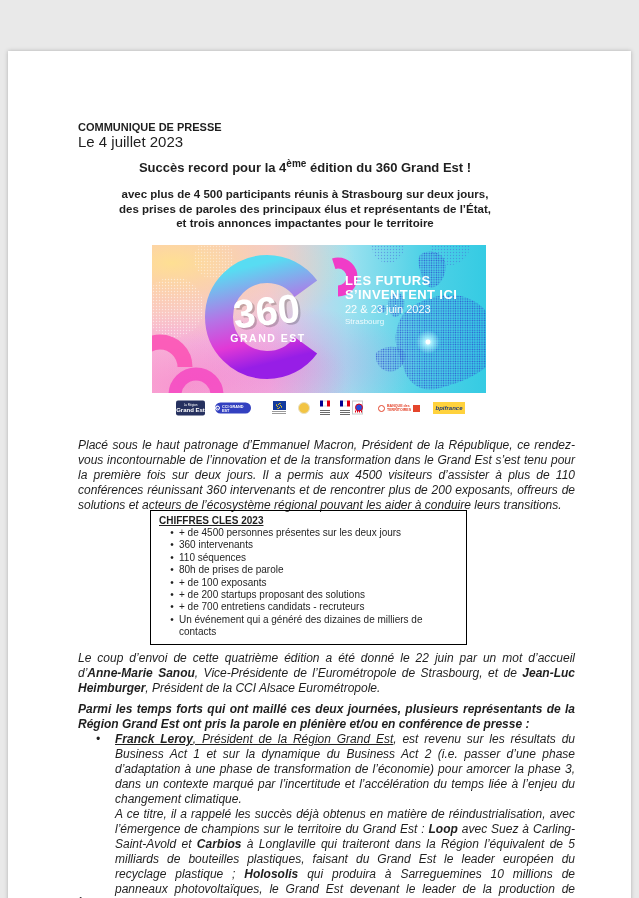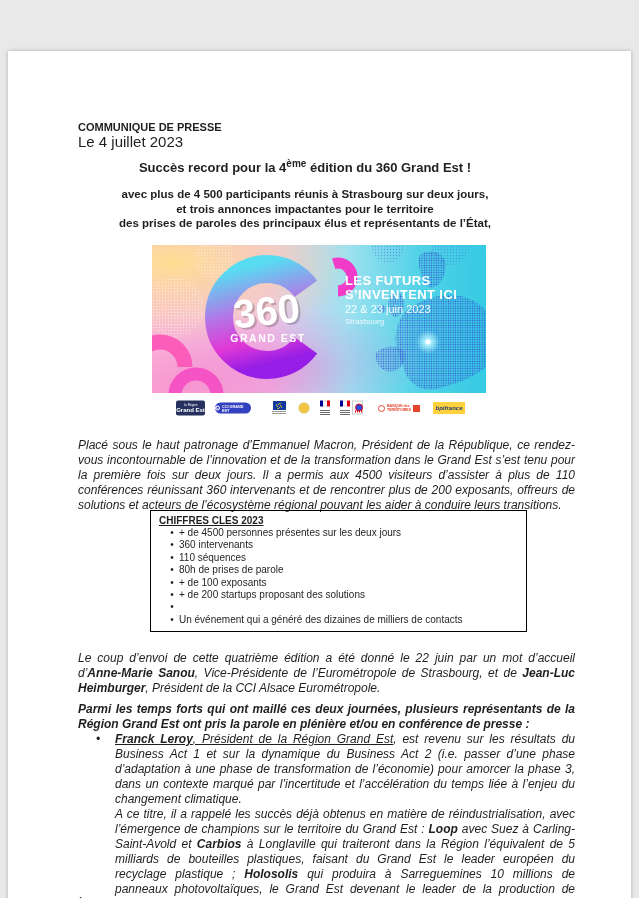--- a/index.html
+++ b/index.html
@@ -58,21 +58,21 @@
   .lg-bdt { left:226px; display:flex; align-items:center; gap:2px; }
   .lg-bdt .ring { width:7px; height:7px; border:1.6px solid #e4452c; border-radius:50%; }
   .lg-bdt .txt { font-size:3.6px; font-weight:bold; color:#e4452c; line-height:4px; }
   .lg-bdt .sq { width:7px; height:7px; background:#e4452c; }
   .lg-bpi { left:281px; width:32px; height:12px; background:#ffd23d; color:#233b76;
       font-size:6px; font-weight:bold; font-style:italic; display:flex; align-items:center;
       justify-content:center; }
   
   .body-text { font-size:12px; line-height:15px; text-align:justify;font-style:italic; }
   .p1 { left:70px; top:387px; width:497px; }
-  .figures-box { left:142px; top:459px; width:377px; border:1.4px solid #000;
+  .figures-box { left:142px; top:459px; width:317px; border:1.4px solid #000;
       padding:3px 8px 5px 8px; font-size:10px; }
   .figures-box .box-title { font-weight:bold; text-decoration:underline; line-height:13px; }
   .fig-row { display:flex; line-height:12.4px; }
   .fig-row .dot { width:14px; text-align:center; flex:0 0 auto; margin-left:6px; }
   .p2 { left:70px; top:600px; width:497px; }
   .p3 { left:70px; top:651px; width:497px; font-weight:bold; }
   .li { left:88px; top:681px; width:479px; display:flex; }
   .li .dot { width:19px; flex:0 0 auto; }
   .li .li-text { flex:1; white-space:pre-wrap; }
   .pagenum { left:70px; top:845px; font-size:10px; }
@@ -82,22 +82,22 @@
 
 <div class="page">
 
   <div class="abs kicker">COMMUNIQUE DE PRESSE</div>
   <div class="abs date">Le 4 juillet 2023</div>
 
   <div class="abs title"><span>Succès record pour la 4</span><sup>ème</sup><span> édition du 360 Grand Est !</span></div>
 
   <div class="abs subtitle">
     <div>avec plus de 4 500 participants réunis à Strasbourg sur deux jours,</div>
+    <div>des prises de paroles des principaux élus et représentants de l’État,</div>
     <div>et trois annonces impactantes pour le territoire</div>
-    <div>des prises de paroles des principaux élus et représentants de l’État,</div>
   </div>
 
   <div class="abs banner">
     <svg width="334" height="148" viewBox="0 0 334 148" xmlns="http://www.w3.org/2000/svg">
       <defs>
         <linearGradient id="bg" x1="0" y1="0" x2="1" y2="0">
           <stop offset="0" stop-color="#f8c0dc"></stop>
           <stop offset="0.35" stop-color="#eec4e6"></stop>
           <stop offset="0.58" stop-color="#9fe2f0"></stop>
           <stop offset="0.8" stop-color="#52d2e7"></stop>
@@ -248,20 +248,21 @@
     <div class="fig-row">
       <span class="dot">•</span>
       <span>+ de 100 exposants</span>
     </div>
     <div class="fig-row">
       <span class="dot">•</span>
       <span>+ de 200 startups proposant des solutions</span>
     </div>
     <div class="fig-row">
       <span class="dot">•</span>
+      <span>+ de 700 entretiens candidats - recruteurs</span>
     </div>
     <div class="fig-row">
       <span class="dot">•</span>
       <span>Un événement qui a généré des dizaines de milliers de contacts</span>
     </div>
   </div>
 
   <div class="abs body-text p2"><span>Le coup d’envoi de cette quatrième édition a été donné le 22 juin par un mot d’accueil d’</span><span style="font-weight: bold;">Anne-Marie Sanou</span><span>, Vice-Présidente de l’Eurométropole de Strasbourg, et de </span><span style="font-weight: bold;">Jean-Luc Heimburger</span><span>, Président de la CCI Alsace Eurométropole.</span></div>
 
   <div class="abs body-text p3"><span>Parmi les temps forts qui ont maillé ces deux journées, plusieurs représentants de la Région Grand Est ont pris la parole en plénière et/ou en conférence de presse :</span></div>

